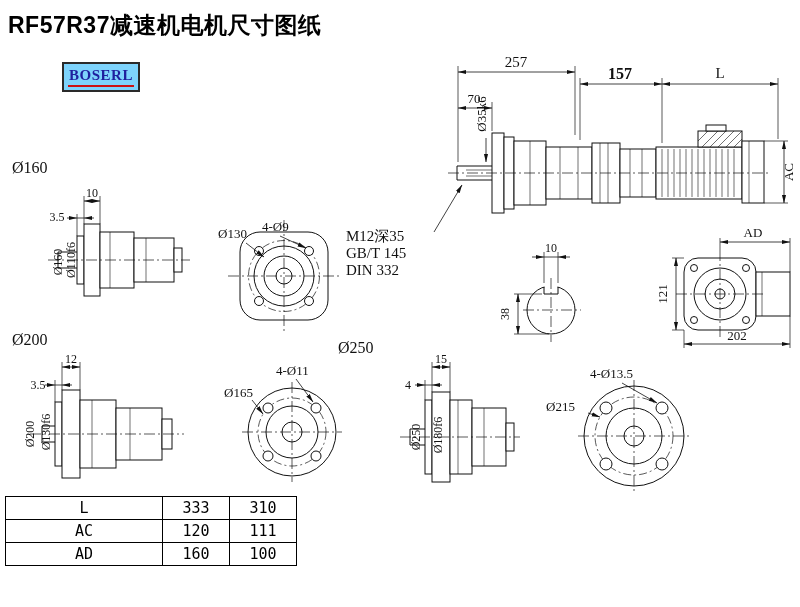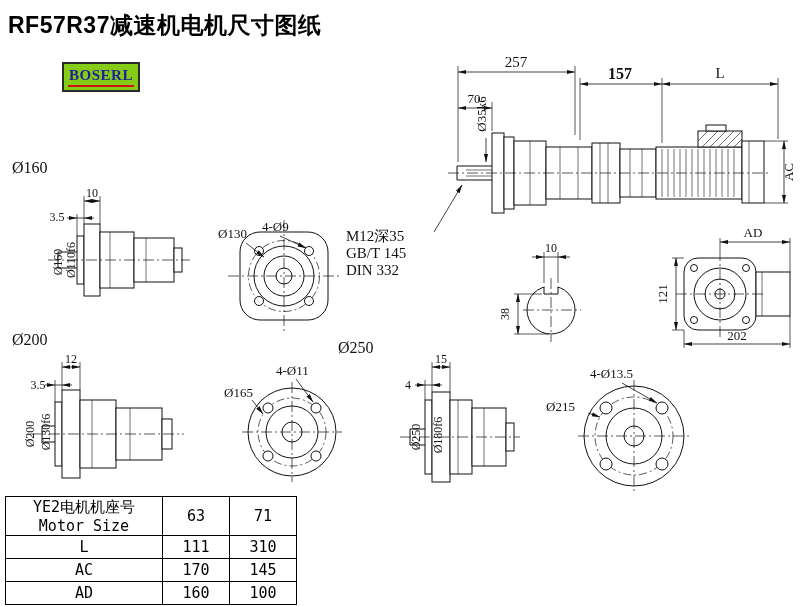--- a/index.html
+++ b/index.html
@@ -1,21 +1,21 @@
 <!DOCTYPE html>
 <html><head>
 <meta charset="utf-8">
 <style>
   html,body{margin:0;padding:0;background:#fff;}
   .page{position:relative;width:800px;height:607px;background:#fff;overflow:hidden;
         font-family:"Liberation Sans","DejaVu Sans",sans-serif;padding-left:30px;}
   .title{position:absolute;left:8px;top:10px;font-size:23px;font-weight:bold;color:#000;
          letter-spacing:0.5px;}
   .logo{position:absolute;left:62px;top:62px;width:78px;height:30px;border:2px solid #2a2a2a;
-        box-sizing:border-box;display:flex;align-items:center;justify-content:center;background:#84cc16;}
+        box-sizing:border-box;display:flex;align-items:center;justify-content:center;background:#7dd3fc;}
   .logo span{color:#1f1f9e;font-weight:bold;font-size:15px;
              font-family:"Liberation Serif","DejaVu Serif",serif;letter-spacing:0.5px;
              border-bottom:2px solid #cc1111;line-height:1.15;padding:0 1px;}
   svg{position:absolute;left:0;top:0;}
   svg text{fill:#111;font-family:"Liberation Serif","DejaVu Serif",serif;}
   .t12{font-size:12px}.t13{font-size:13px}.t15{font-size:15px}.t16{font-size:16px}.b{font-weight:bold}
   .ln{stroke:#111;stroke-width:1;fill:none}
   .f{fill:#fff;stroke:#111;stroke-width:1}
   .thin{stroke:#111;stroke-width:0.6;fill:none}
   .dim{stroke:#111;stroke-width:0.8;fill:none}
@@ -238,37 +238,29 @@
       <path class="cl" d="M578,436H690 M634,380V492"></path>
       <path class="dim" marker-end="url(#arw)" d="M622,383L657,403"></path>
       <path class="dim" marker-end="url(#arw)" d="M588,413L600,417"></path>
       <text class="t13" x="590" y="378">4-Ø13.5</text>
       <text class="t13" x="546" y="411">Ø215</text>
     </g>
   </svg>
 
   <table class="spec">
     <tbody>
-      <tr class="hdr">
-        <td class="c1">
-          <div>YE2电机机座号</div>
-          <div>Motor Size</div>
-        </td>
-        <td class="c2">63</td>
-        <td class="c3">71</td>
-      </tr>
       <tr class="row">
         <td class="c1">L</td>
-        <td class="c2">111</td>
+        <td class="c2">333</td>
         <td class="c3">310</td>
       </tr>
       <tr class="row">
         <td class="c1">AC</td>
-        <td class="c2">170</td>
-        <td class="c3">145</td>
+        <td class="c2">120</td>
+        <td class="c3">111</td>
       </tr>
       <tr class="row">
         <td class="c1">AD</td>
         <td class="c2">160</td>
         <td class="c3">100</td>
       </tr>
     </tbody>
   </table>
 
 </div>

